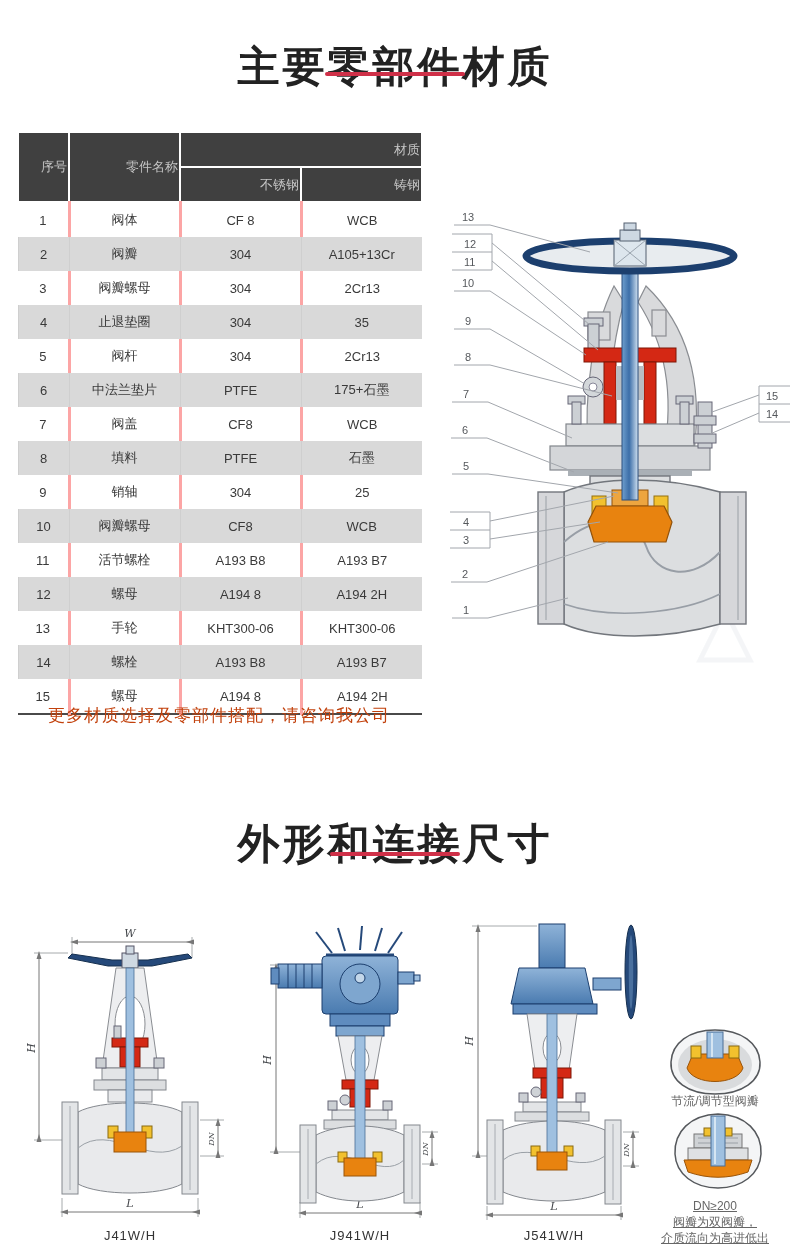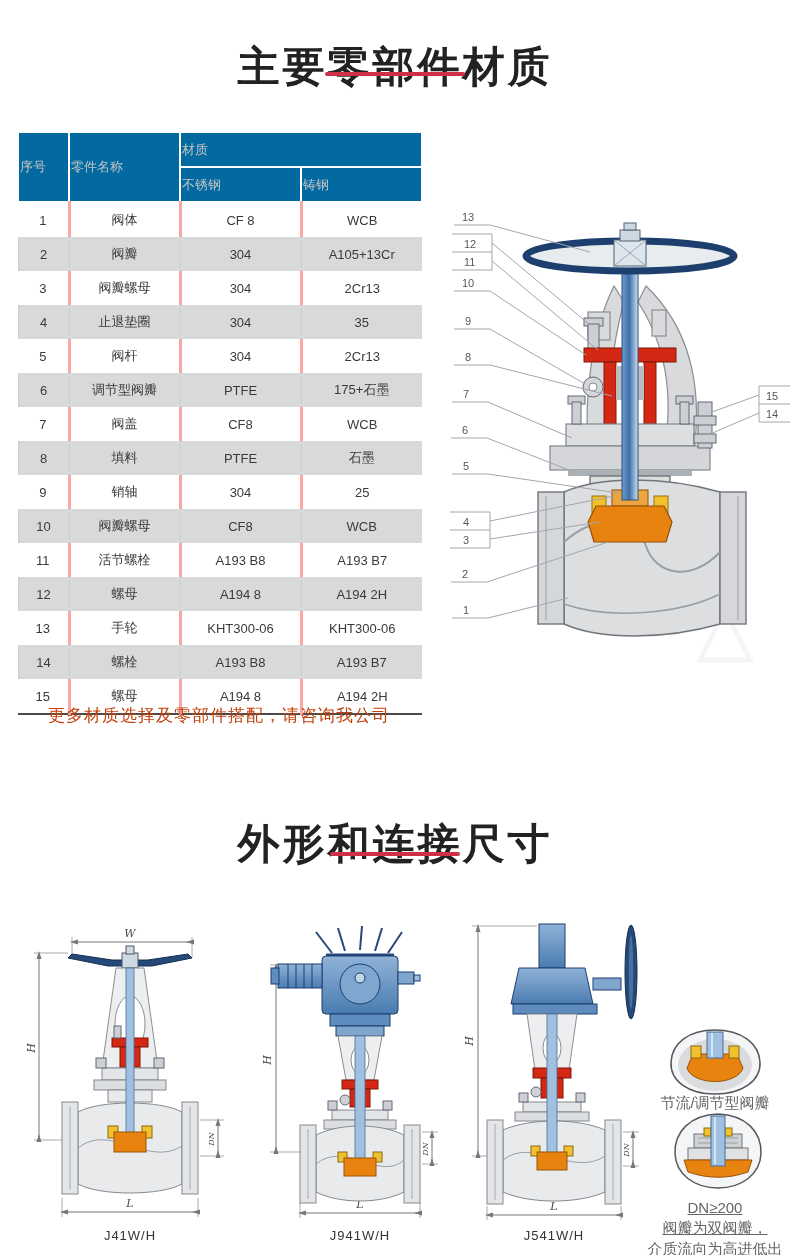--- a/index.html
+++ b/index.html
@@ -17,41 +17,41 @@
   .sec-underline{
     position:absolute;left:325px;width:140px;height:4px;background:#cf3048;border-radius:2px;
   }
   
   .mat-table{
     position:absolute;left:17px;top:131px;width:404px;
     border-collapse:collapse;table-layout:fixed;font-size:13px;
     border-bottom:2px solid #4a4a4a;
   }
   .mat-table th{
-    background:#0369a1;color:#c4c4c4;font-weight:400;
-    border:2px solid #ffffff;height:31px;text-align:left;
+    background:#404040;color:#c4c4c4;font-weight:400;
+    border:2px solid #ffffff;height:31px;text-align:right;
   }
   .mat-table td{
     height:32px;text-align:center;color:#3a3a3a;
     border-left:3px solid #fca5a5;
   }
   .mat-table td:first-child{border-left:none;}
   .mat-table tr.stripe td{background:#d9d9d9;border-left:1px solid #cfcfcf;}
   .table-note{
     position:absolute;left:17px;top:704px;width:404px;text-align:center;
     font-size:17px;color:#c2410c;letter-spacing:1px;
   }
   
   svg text{font-family:"Liberation Sans","DejaVu Sans",sans-serif;}
   .callout-num{font-size:11px;fill:#55585c;}
   .dim-label{font-family:"DejaVu Serif","Liberation Serif",serif;font-style:italic;font-size:11px;fill:#44474b;}
   .dim-label-sm{font-family:"DejaVu Serif","Liberation Serif",serif;font-style:italic;font-size:8px;fill:#44474b;}
   .model-caption{font-size:13px;fill:#333;letter-spacing:1px;}
   .detail-caption{
-    position:absolute;width:150px;text-align:center;font-size:15px;color:#666;line-height:1.35;
+    position:absolute;width:150px;text-align:center;font-size:12px;color:#666;line-height:1.35;
   }
 </style>
 </head>
 <body>
 
 <h1 class="sec-title" style="top:16px;">主要零部件材质</h1>
 <div class="sec-underline" style="top:72px;"></div>
 
 <table class="mat-table">
   <colgroup>
@@ -97,21 +97,21 @@
         <td>35</td>
       </tr>
     <tr>
         <td>5</td>
         <td>阀杆</td>
         <td>304</td>
         <td>2Cr13</td>
       </tr>
     <tr class="stripe">
         <td>6</td>
-        <td>调节型阀瓣</td>
+        <td>中法兰垫片</td>
         <td>PTFE</td>
         <td>175+石墨</td>
       </tr>
     <tr>
         <td>7</td>
         <td>阀盖</td>
         <td>CF8</td>
         <td>WCB</td>
       </tr>
     <tr class="stripe">

